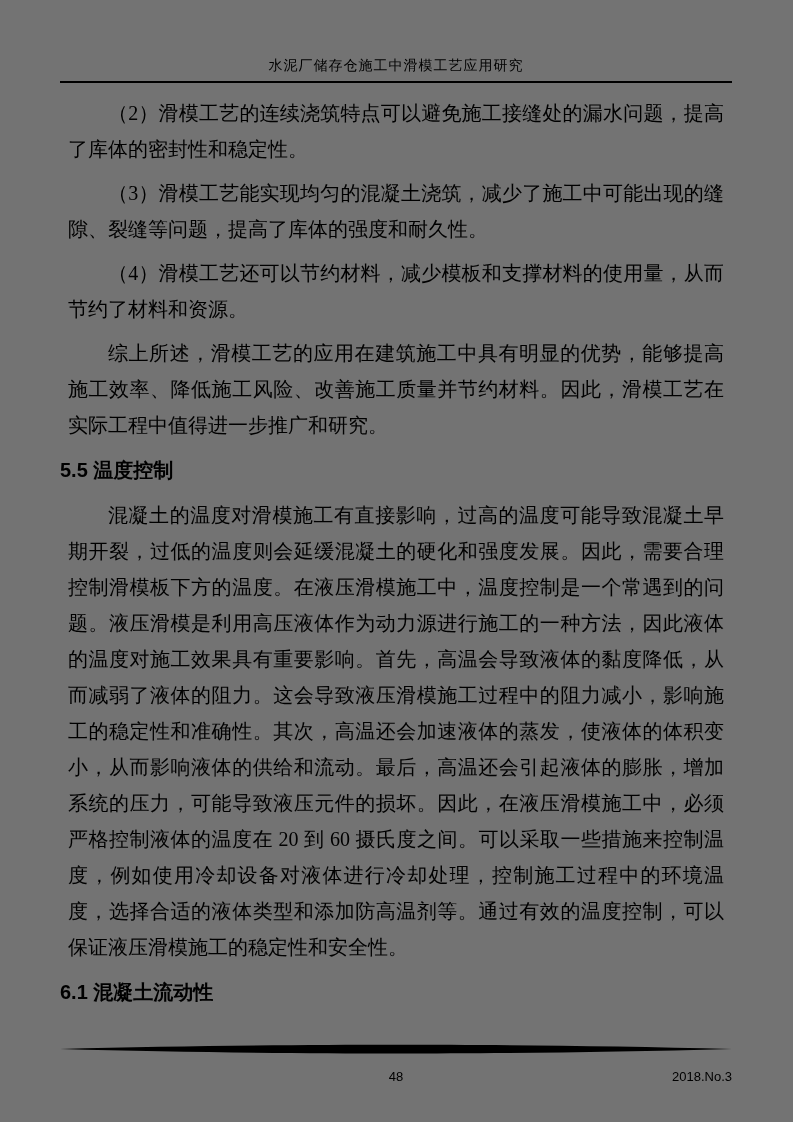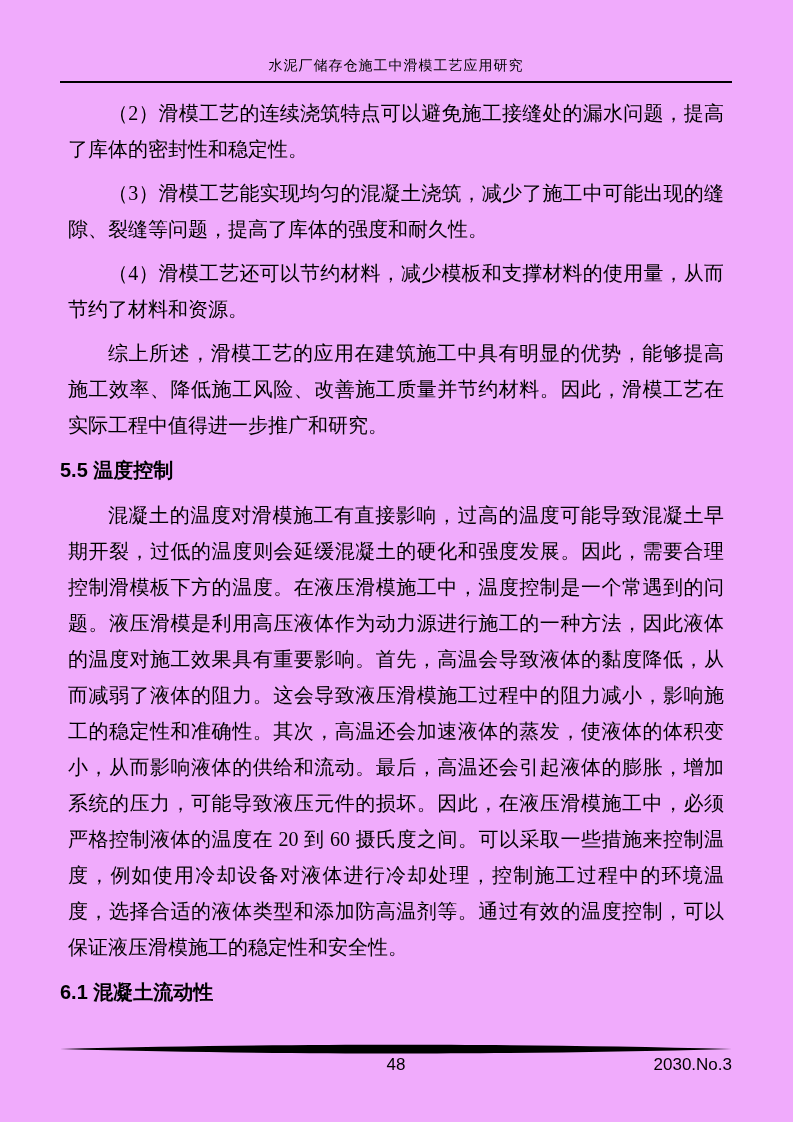--- a/index.html
+++ b/index.html
@@ -4,21 +4,21 @@
 <style>
   html, body {
     margin: 0;
     padding: 0;
     background: #ffffff;
   }
   .page {
     position: relative;
     width: 793px;
     height: 1122px;
-    background: #f0abfc;
+    background: #737373;
     color: #000000;
     font-family: "Liberation Serif", "DejaVu Serif", serif;
     overflow: hidden;
     margin: 0 auto;
   }
   
   .header {
     position: absolute;
     top: 0;
     left: 60px;
@@ -70,23 +70,23 @@
     left: 60px;
     width: 672px;
   }
   .footer-bar-svg {
     display: block;
     width: 672px;
     height: 10px;
   }
   .footer-row {
     position: relative;
-    margin-top: 2px;
+    margin-top: 14px;
     font-family: "Liberation Sans", "DejaVu Sans", sans-serif;
-    font-size: 17px;
+    font-size: 13px;
     line-height: 17px;
   }
   .page-num {
     display: block;
     text-align: center;
   }
   .issue-label {
     position: absolute;
     right: 0;
     top: 0;
@@ -110,17 +110,17 @@
     <p>混凝土的温度对滑模施工有直接影响，过高的温度可能导致混凝土早期开裂，过低的温度则会延缓混凝土的硬化和强度发展。因此，需要合理控制滑模板下方的温度。在液压滑模施工中，温度控制是一个常遇到的问题。液压滑模是利用高压液体作为动力源进行施工的一种方法，因此液体的温度对施工效果具有重要影响。首先，高温会导致液体的黏度降低，从而减弱了液体的阻力。这会导致液压滑模施工过程中的阻力减小，影响施工的稳定性和准确性。其次，高温还会加速液体的蒸发，使液体的体积变小，从而影响液体的供给和流动。最后，高温还会引起液体的膨胀，增加系统的压力，可能导致液压元件的损坏。因此，在液压滑模施工中，必须严格控制液体的温度在 20 到 60 摄氏度之间。可以采取一些措施来控制温度，例如使用冷却设备对液体进行冷却处理，控制施工过程中的环境温度，选择合适的液体类型和添加防高温剂等。通过有效的温度控制，可以保证液压滑模施工的稳定性和安全性。</p>
     <div class="subsec-heading">6.1 混凝土流动性</div>
   </div>
 
   <div class="footer">
     <svg class="footer-bar-svg" viewBox="0 0 672 10" preserveAspectRatio="none" aria-hidden="true">
       <path d="M0,5 C120,1.8 240,0.8 336,0.8 C432,0.8 552,1.8 672,5 C552,8.4 432,9.4 336,9.4 C240,9.4 120,8.4 0,5 Z" fill="#000000"></path>
     </svg>
     <div class="footer-row">
       <span class="page-num">48</span>
-      <span class="issue-label">2030.No.3</span>
+      <span class="issue-label">2018.No.3</span>
     </div>
   </div>
 
 </div>
 
 </body></html>

